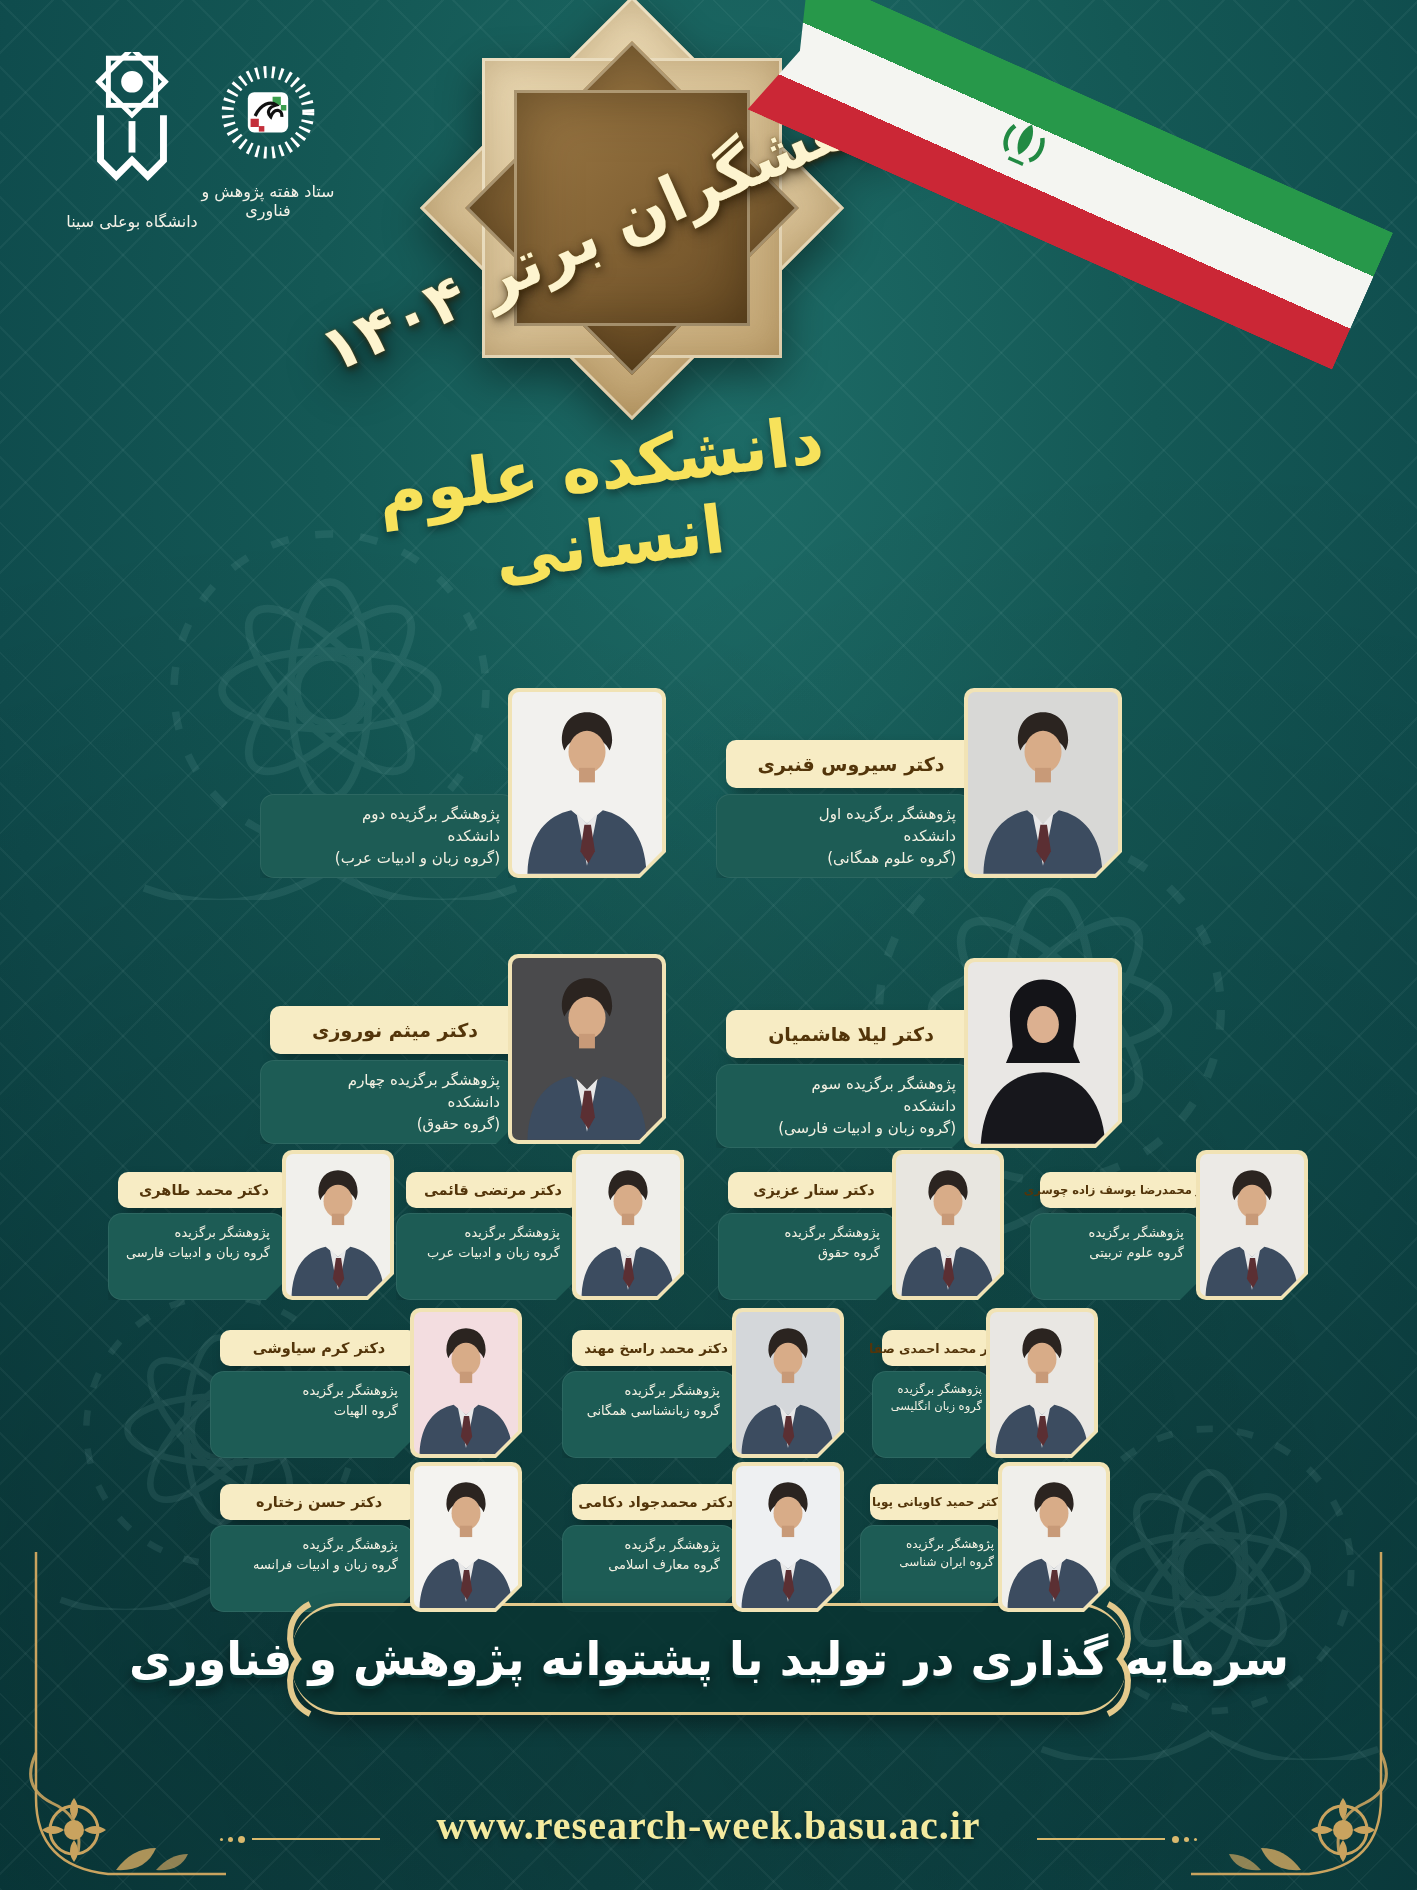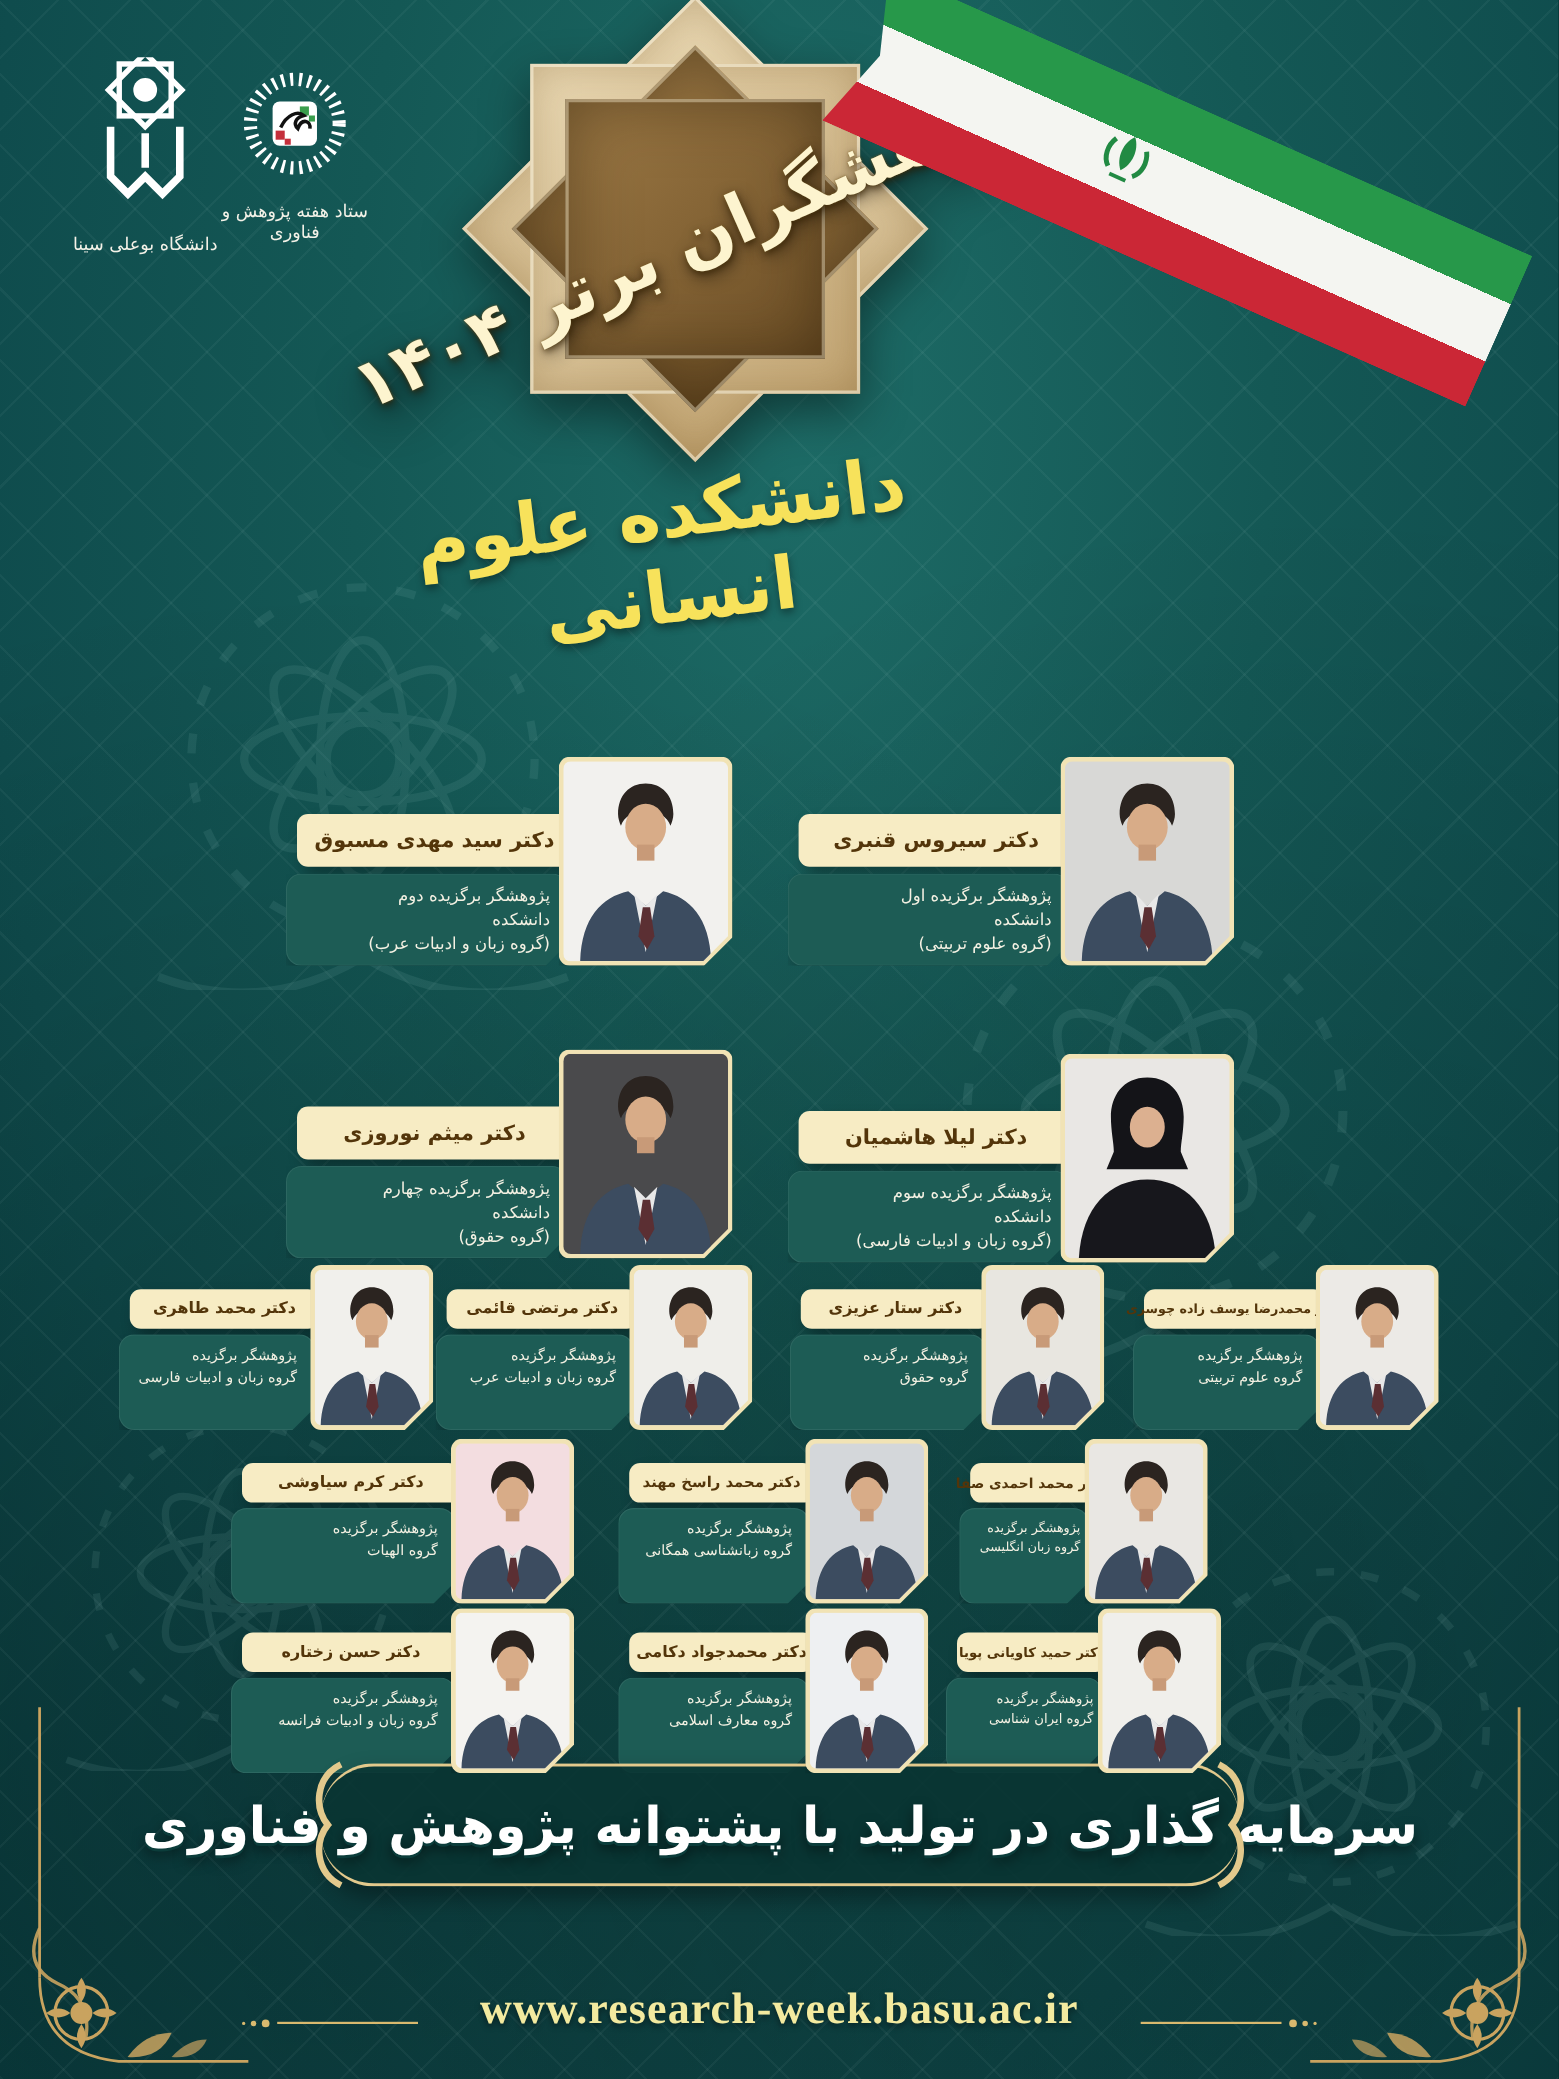--- a/index.html
+++ b/index.html
@@ -194,23 +194,20 @@
       <path d="M28 6c-8 9-8 24 0 33 8-9 8-24 0-33z" fill="#218a43"></path>
       <path d="M13 14c-5 9-4 20 3 26" stroke="#218a43" stroke-width="4.5" fill="none"></path>
       <path d="M43 14c5 9 4 20-3 26" stroke="#218a43" stroke-width="4.5" fill="none"></path>
       <path d="M20 46h16" stroke="#218a43" stroke-width="3.5"></path>
     </svg>
   </div>
 
   <div class="faculty">دانشکده علوم انسانی</div>
 
   <div class="card featured c0">
-    <div class="banner">
-        <span>دکتر سید مهدی مسبوق</span>
-      </div>
     <div class="panel">
       <div>پژوهشگر برگزیده دوم</div>
       <div>دانشکده</div>
       <div>(گروه زبان و ادبیات عرب)</div>
     </div>
     <div class="photoframe">
       <div class="photo" style="background: rgb(242, 241, 238);">
           <svg viewBox="0 0 100 132">
             <use href="#male"></use>
           </svg>
@@ -218,21 +215,21 @@
     </div>
   </div>
 
   <div class="card featured c1">
     <div class="banner">
         <span>دکتر سیروس قنبری</span>
       </div>
     <div class="panel">
       <div>پژوهشگر برگزیده اول</div>
       <div>دانشکده</div>
-      <div>(گروه علوم تربیتی)</div>
+      <div>(گروه علوم همگانی)</div>
     </div>
     <div class="photoframe">
       <div class="photo" style="background: rgb(216, 216, 214);">
           <svg viewBox="0 0 100 132">
             <use href="#male"></use>
           </svg>
         </div>
     </div>
   </div>
 

